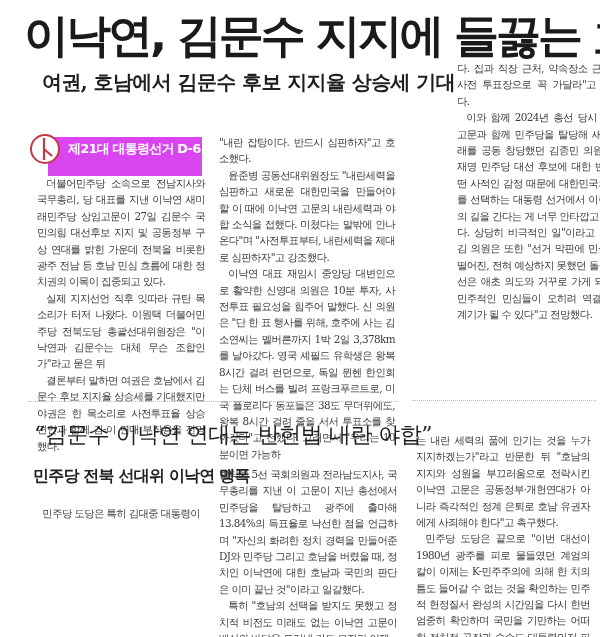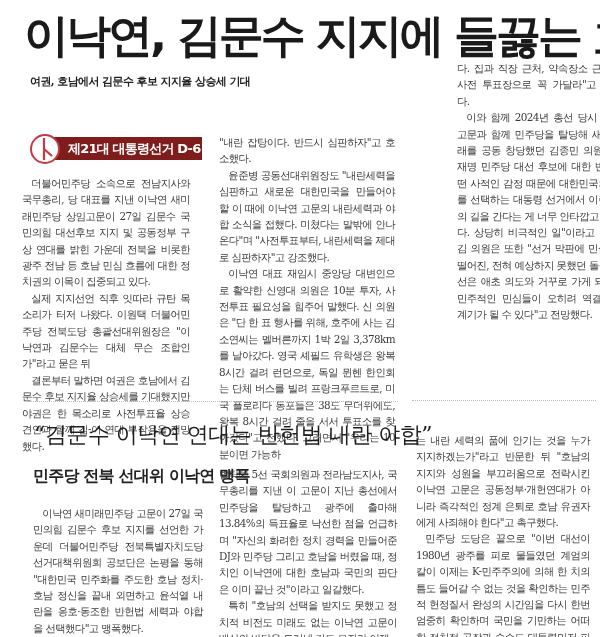--- a/index.html
+++ b/index.html
@@ -9,36 +9,36 @@
     .headline {
       position: absolute; left: 24px; top: 6px; width: 570px; height: 60px;
       font-family: "DejaVu Sans", "Liberation Sans", sans-serif;
       font-weight: bold; font-size: 45px; letter-spacing: -3px; color: #1a1a1a;
       line-height: 60px; white-space: nowrap;
     }
 
     .subheads { position: absolute; left: 30px; top: 70px; width: 370px; }
     .subhead {
       font-family: "DejaVu Serif", "Liberation Serif", serif; font-weight: bold;
-      font-size: 11px; line-height: 24px; color: #1f1f1f; letter-spacing: -0.6px; white-space: nowrap;
+      font-size: 20px; line-height: 24px; color: #1f1f1f; letter-spacing: -0.6px; white-space: nowrap; margin-left: 12px;
     }
 
     .col { position: absolute; font-size: 10.4px; line-height: 16.4px; color: #3a3a3a; letter-spacing: -0.6px; text-align: justify; }
     .col p { text-indent: 0.9em; }
     .col p.cont { text-indent: 0; }
     .col p.byline-line { text-align: right; }
     .byline { color: #2a2a2a; }
 
-    .col-a { left: 22px; top: 175px; width: 168px; }
+    .col-a { left: 37px; top: 175px; width: 168px; }
     .col-b { left: 219px; top: 134px; width: 176px; }
     .col-c { left: 416px; top: 60px; width: 174px; margin-left: 41px; }
 
     .badge { position: absolute; left: 30px; top: 134px; width: 172px; height: 30px; }
     .badge-bar {
-      position: absolute; left: 18px; top: 3px; width: 154px; height: 23px; background: #7f1d1d;
+      position: absolute; left: 18px; top: 3px; width: 154px; height: 39px; background: #d946ef;
       color: #ffffff; font-family: "DejaVu Sans", "Liberation Sans", sans-serif; font-weight: bold;
       font-size: 13px; line-height: 23px; padding-left: 20px; letter-spacing: -0.8px; white-space: nowrap;
     }
     .badge-icon {
       position: absolute; left: 0; top: 0; width: 30px; height: 30px; border-radius: 50%;
       background: #ffffff; border: 2.4px solid #c23a45;
     }
     .badge-icon svg { position: absolute; left: 0; top: 0; }
     .divider-short { position: absolute; left: 28px; top: 401px; width: 370px; border-top: 1px dotted #bcbcbc; }
     .divider-right { position: absolute; left: 412px; top: 400px; width: 184px; border-top: 1px dotted #bcbcbc; }
@@ -93,21 +93,20 @@
   <p>이와 함께 2024년 총선 당시 이낙연 고문과 함께 민주당을 탈당해 새로운미래를 공동 창당했던 김종민 의원은 "이재명 민주당 대선 후보에 대한 반감, 어떤 사적인 감정 때문에 대한민국의 미래를 선택하는 대통령 선거에서 이런 탈선의 길을 간다는 게 너무 안타깝고 심각하다. 상당히 비극적인 일"이라고 밝혔다. 김 의원은 또한 "선거 막판에 민심과 동떨어진, 전혀 예상하지 못했던 돌출과 탈선은 애초 의도와 거꾸로 가게 돼 있다. 민주적인 민심들이 오히려 역결집하는 계기가 될 수 있다"고 전망했다.</p>
 </div>
 
 <div class="divider-short"></div>
 <div class="divider-right"></div>
 
 <h2 class="headline2">“김문수 이낙연 연대는 반헌법 내란 야합”</h2>
 <div class="subhead2">민주당 전북 선대위 이낙연 맹폭</div>
 
 <div class="col col-d">
-  <p>이낙연 새미래민주당 고문이 27일 국민의힘 김문수 후보 지지를 선언한 가운데 더불어민주당 전북특별자치도당 선거대책위원회 공보단은 논평을 통해 "대한민국 민주화를 주도한 호남 정치·호남 정신을 끝내 외면하고 윤석열 내란을 옹호·동조한 반헌법 세력과 야합을 선택했다"고 맹폭했다.</p>
   <p>민주당 도당은 특히 김대중 대통령이</p>
 </div>
 
 <div class="col col-e">
   <p class="cont">발탁해 5선 국회의원과 전라남도지사, 국무총리를 지낸 이 고문이 지난 총선에서 민주당을 탈당하고 광주에 출마해 13.84%의 득표율로 낙선한 점을 언급하며 "자신의 화려한 정치 경력을 만들어준 DJ와 민주당 그리고 호남을 버렸을 때, 정치인 이낙연에 대한 호남과 국민의 판단은 이미 끝난 것"이라고 일갈했다.</p>
   <p>특히 "호남의 선택을 받지도 못했고 정치적 비전도 미래도 없는 이낙연 고문이 배신의 바닥을 드러낸 것도 모자라 이제</p>
 </div>
 
 <div class="col col-f">
   <p class="cont">는 내란 세력의 품에 안기는 것을 누가 지지하겠는가"라고 반문한 뒤 "호남의 지지와 성원을 부끄러움으로 전락시킨 이낙연 고문은 공동정부·개헌연대가 아니라 즉각적인 정계 은퇴로 호남 유권자에게 사죄해야 한다"고 촉구했다.</p>

